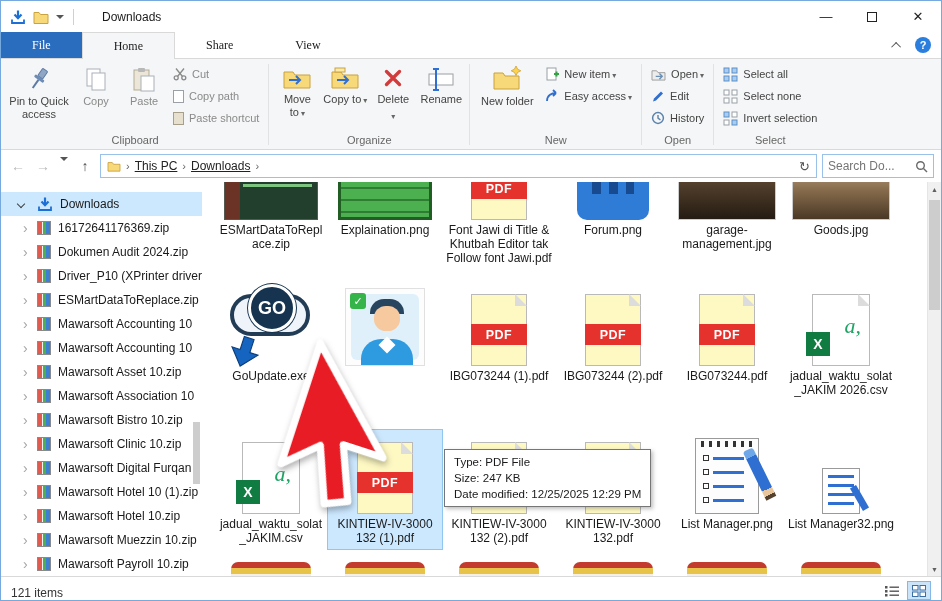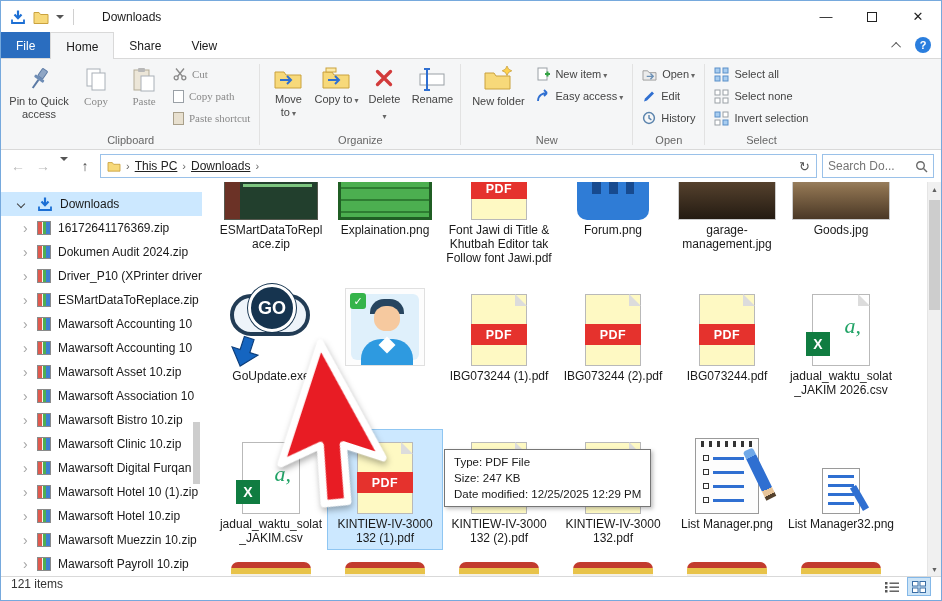--- a/index.html
+++ b/index.html
@@ -12,39 +12,39 @@
 .qat { display: flex; align-items: center; gap: 7px; padding-left: 9px; }
 .qat-sep { width: 1px; height: 16px; background: #d0d0d0; margin: 0 2px; }
 .title-text { margin-left: 26px; font-size: 12px; }
 .win-controls { margin-left: auto; display: flex; height: 100%; }
 .win-btn { width: 46px; height: 100%; display: flex; align-items: center; justify-content: center; font-size: 13px; color: #222; }
 .max-box { width: 10px; height: 10px; border: 1px solid #222; display: inline-block; }
 .caret-down-sm { width: 0; height: 0; border-left: 4px solid transparent; border-right: 4px solid transparent; border-top: 4px solid #555; }
 
 
 .tabrow { height: 26px; flex: none; display: flex; align-items: stretch; position: relative; z-index: 3; }
-.tab { padding: 5px 15px 4px; font-size: 12px; }
+.tab { padding: 5px 31px 4px; font-size: 12px; font-family: Liberation Serif, serif; }
 .tab.file { background: #2a6dbf; color: #fff; }
 .tab.active { background: #f5f6f7; border: 1px solid #d9d9d9; border-bottom: none; margin-bottom: -1px; }
 .tabrow-right { margin-left: auto; display: flex; align-items: center; gap: 14px; padding-right: 10px; }
 .chev-up { width: 7px; height: 7px; border-left: 1.6px solid #555; border-top: 1.6px solid #555; transform: rotate(45deg) translateY(2px); }
 .help-circle { width: 16px; height: 16px; border-radius: 50%; background: #2a7ede; color: #fff; display: flex; align-items: center; justify-content: center; font-size: 11px; font-weight: bold; }
 
 
 .ribbon { height: 92px; flex: none; background: #f5f6f7; border-top: 1px solid #d9d9d9; border-bottom: 1px solid #d9d9d9; display: flex; align-items: stretch; padding: 1px 2px 0; }
 .rgroup { display: flex; flex-direction: column; }
 .gc { flex: 1; display: flex; align-items: flex-start; padding: 2px 3px 0; }
 .glabel { text-align: center; font-size: 11px; color: #666; padding: 1px 4px 3px; }
 .gdiv { width: 1px; background: #e2e2e2; margin: 4px 1px; }
 .bbtn { display: flex; flex-direction: column; align-items: center; width: 48px; padding: 3px 2px 1px; gap: 2px; color: #444; }
 .bbtn.w64 { width: 66px; justify-content: flex-end; }
 .bbtn .bl { font-size: 11px; line-height: 13px; text-align: center; }
 .smallcol { display: flex; flex-direction: column; margin-top: 1px; }
 .sbtn { display: flex; align-items: center; gap: 5px; font-size: 11px; height: 22px; padding: 0 5px; color: #444; white-space: nowrap; }
-.dis { color: #8a8a8a; font-family: Liberation Serif, serif; }
+.dis { color: #8a8a8a; }
 .caret::after { content: "▾"; font-size: 8px; color: #666; margin-left: 2px; }
 .under-caret::after { content: "▾"; font-size: 8px; color: #666; line-height: 5px; }
 .mini-page { width: 11px; height: 13px; background: #fff; border: 1px solid #9aa0a6; display: inline-block; flex: none; }
 .mini-clip { width: 11px; height: 13px; background: #e8e0cf; border: 1px solid #a89f8a; display: inline-block; flex: none; }
 
 
 .addressbar { height: 32px; flex: none; display: flex; align-items: center; padding: 3px 7px; gap: 5px; }
 .nav-ico { width: 20px; text-align: center; color: #4a4a4a; font-size: 14px; flex: none; }
 .nav-ico.disabled { color: #b9b9b9; }
 .nav-ico.small { width: 12px; font-size: 9px; color: #777; }
@@ -116,21 +116,21 @@
 .tooltip { position: absolute; left: 242px; top: 267px; background: #fff; border: 1px solid #767676; padding: 4px 9px; font-size: 11.5px; line-height: 16px; z-index: 40; box-shadow: 2px 2px 4px rgba(0,0,0,.25); white-space: nowrap; }
 .big-arrow { position: absolute; left: 100px; top: 152px; z-index: 50; transform: rotate(18deg); transform-origin: 18px 9px; filter: drop-shadow(2px 3px 3px rgba(0,0,0,.3)); }
 
 
 .vscroll { width: 14px; flex: none; background: #f0f0f0; border-left: 1px solid #e5e5e5; position: relative; }
 .vscroll .arr { position: absolute; left: 0; right: 0; height: 14px; display: flex; align-items: center; justify-content: center; color: #606060; font-size: 7px; }
 .vscroll .arr.bottom { bottom: 0; }
 .vscroll .thumb { position: absolute; left: 1px; right: 1px; top: 18px; height: 110px; background: #cdcdcd; }
 
 
-.statusbar { height: 24px; flex: none; border-top: 1px solid #d9d9d9; display: flex; align-items: flex-start; padding: 0 10px; font-size: 12px; color: #333; }
+.statusbar { height: 24px; flex: none; border-top: 1px solid #d9d9d9; display: flex; align-items: flex-end; padding: 0 10px; font-size: 12px; color: #333; }
 .status-right { margin-left: auto; display: flex; gap: 3px; align-items: center; }
 .view-btn { width: 24px; height: 19px; display: flex; align-items: center; justify-content: center; border: 1px solid transparent; }
 .view-btn.active { background: #cce4f7; border-color: #84b8e8; }
 </style>
 </head>
 <body>
 
 <div class="window">
 
   <div class="titlebar">

